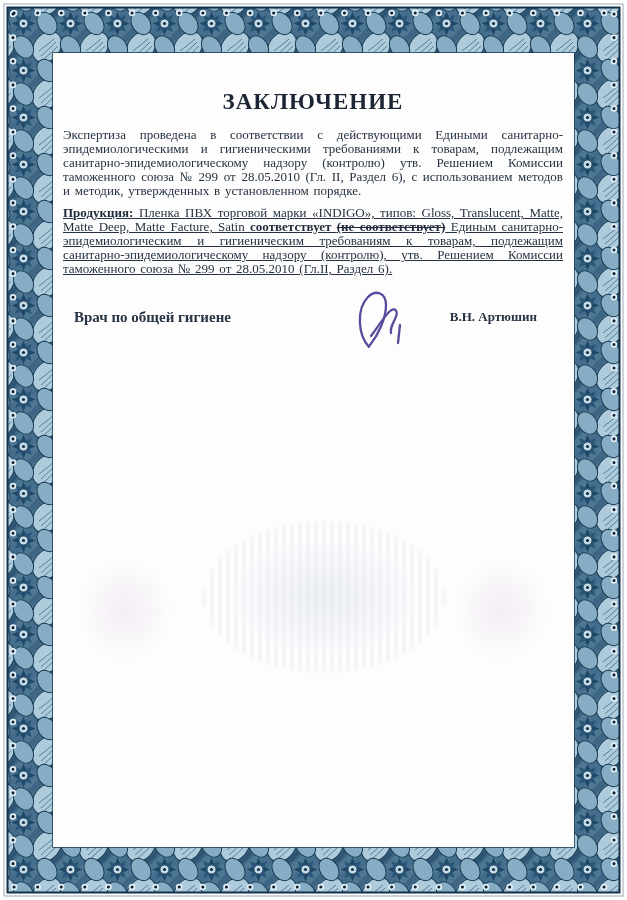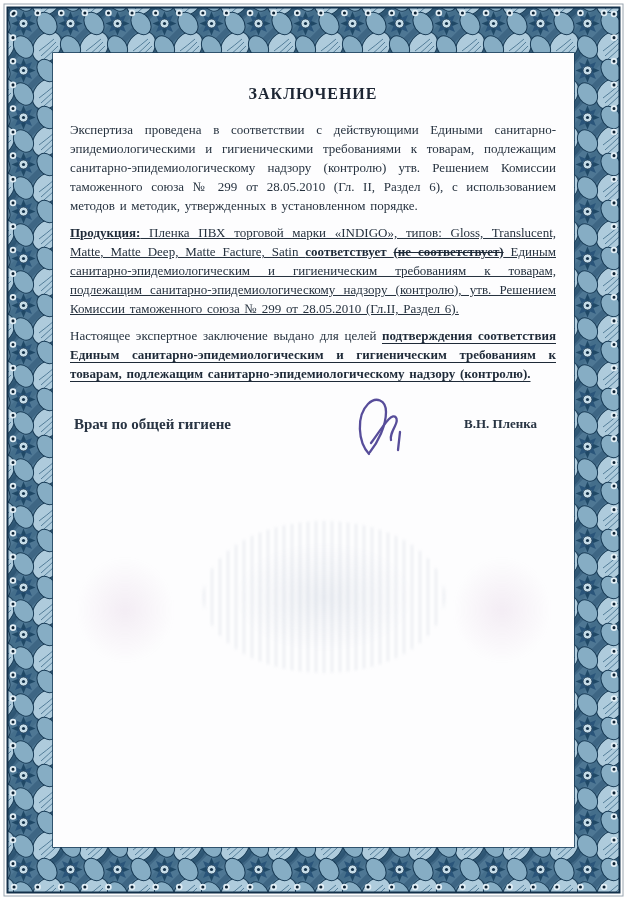--- a/index.html
+++ b/index.html
@@ -7,25 +7,25 @@
     position:relative;width:627px;height:900px;background:#ffffff;
     font-family:"Liberation Serif","DejaVu Serif",serif;overflow:hidden;
   }
   .border-svg{position:absolute;left:0;top:0;width:627px;height:900px;display:block;}
   .paper{
     position:absolute;left:53px;top:53px;width:521px;height:794px;
     background:#fdfdfe;
   }
   .content{position:relative;height:100%;padding:30px 11px 0 10px;box-sizing:border-box;color:#26323f;}
   .title{
-    margin:0;text-align:center;font-size:16px;font-weight:bold;color:#1c2533;
+    margin:8px;text-align:center;font-size:23px;font-weight:bold;color:#1c2533;
     letter-spacing:1px;line-height:22px;
   }
   .para{
-    margin:7px;font-size:13px;line-height:19px;text-align:justify;
+    margin:0;font-size:13px;line-height:14px;text-align:justify;
     word-spacing:1.5px;color:#26323f;
   }
   .p1{margin-top:15px;}
   .p2{margin-top:8px;text-decoration:underline;}
   .p3{margin-top:8px;}
   .para b{color:#1e2a38;}
   .strike{text-decoration:line-through;text-decoration-thickness:1.2px;}
   .uline{
     text-decoration:underline;text-decoration-thickness:1.3px;text-underline-offset:2.5px;
   }
@@ -123,29 +123,28 @@
     <div class="wm wm-right"></div>
 
     <div class="content">
 
       <h1 class="title">ЗАКЛЮЧЕНИЕ</h1>
 
       <p class="para p1"><span>Экспертиза проведена в соответствии с действующими Едиными санитарно-эпидемиологическими и гигиеническими требованиями к товарам, подлежащим санитарно-эпидемиологическому надзору (контролю) утв. Решением Комиссии таможенного союза № 299 от 28.05.2010 (Гл. II, Раздел 6), с использованием методов и методик, утвержденных в установленном порядке.</span></p>
 
       <p class="para p2"><b>Продукция:</b><span> Пленка ПВХ торговой марки «INDIGO», типов: Gloss, Translucent, Matte, Matte Deep, Matte Facture, Satin </span><b>соответствует </b><b class="strike">(не соответствует)</b><span> Единым санитарно-эпидемиологическим и гигиеническим требованиям к товарам, подлежащим санитарно-эпидемиологическому надзору (контролю), утв. Решением Комиссии таможенного союза № 299 от 28.05.2010 (Гл.II, Раздел 6).</span></p>
 
-      <p class="para p3"><span>Настоящее экспертное заключение выдано для целей </span><b class="uline">подтверждения соответствия Единым санитарно-эпидемиологическим и гигиеническим требованиям к товарам, подлежащим санитарно-эпидемиологическому надзору (контролю).</b></p>
 
       <div class="sig-row">
         <span class="sig-role">Врач по общей гигиене</span>
         <svg class="sig-mark" viewBox="0 0 58 68" xmlns="http://www.w3.org/2000/svg">
           <g fill="none" stroke="#4a3f92" stroke-width="2.3" stroke-linecap="round" opacity="0.92">
             <path d="M18,63 C7,51 5,25 17,13 C25,5 35,9 35,21 C35,35 27,51 19,61"></path>
             <path d="M20,52 C26,44 33,33 38,28 C44,22 48,27 44,35 C41,41 39,45 40,49"></path>
             <path d="M49,41 L47,59"></path>
           </g>
         </svg>
-        <span class="sig-name">В.Н. Пленка</span>
+        <span class="sig-name">В.Н. Артюшин</span>
       </div>
 
     </div>
   </div>
 </div>
 
 </body></html>

